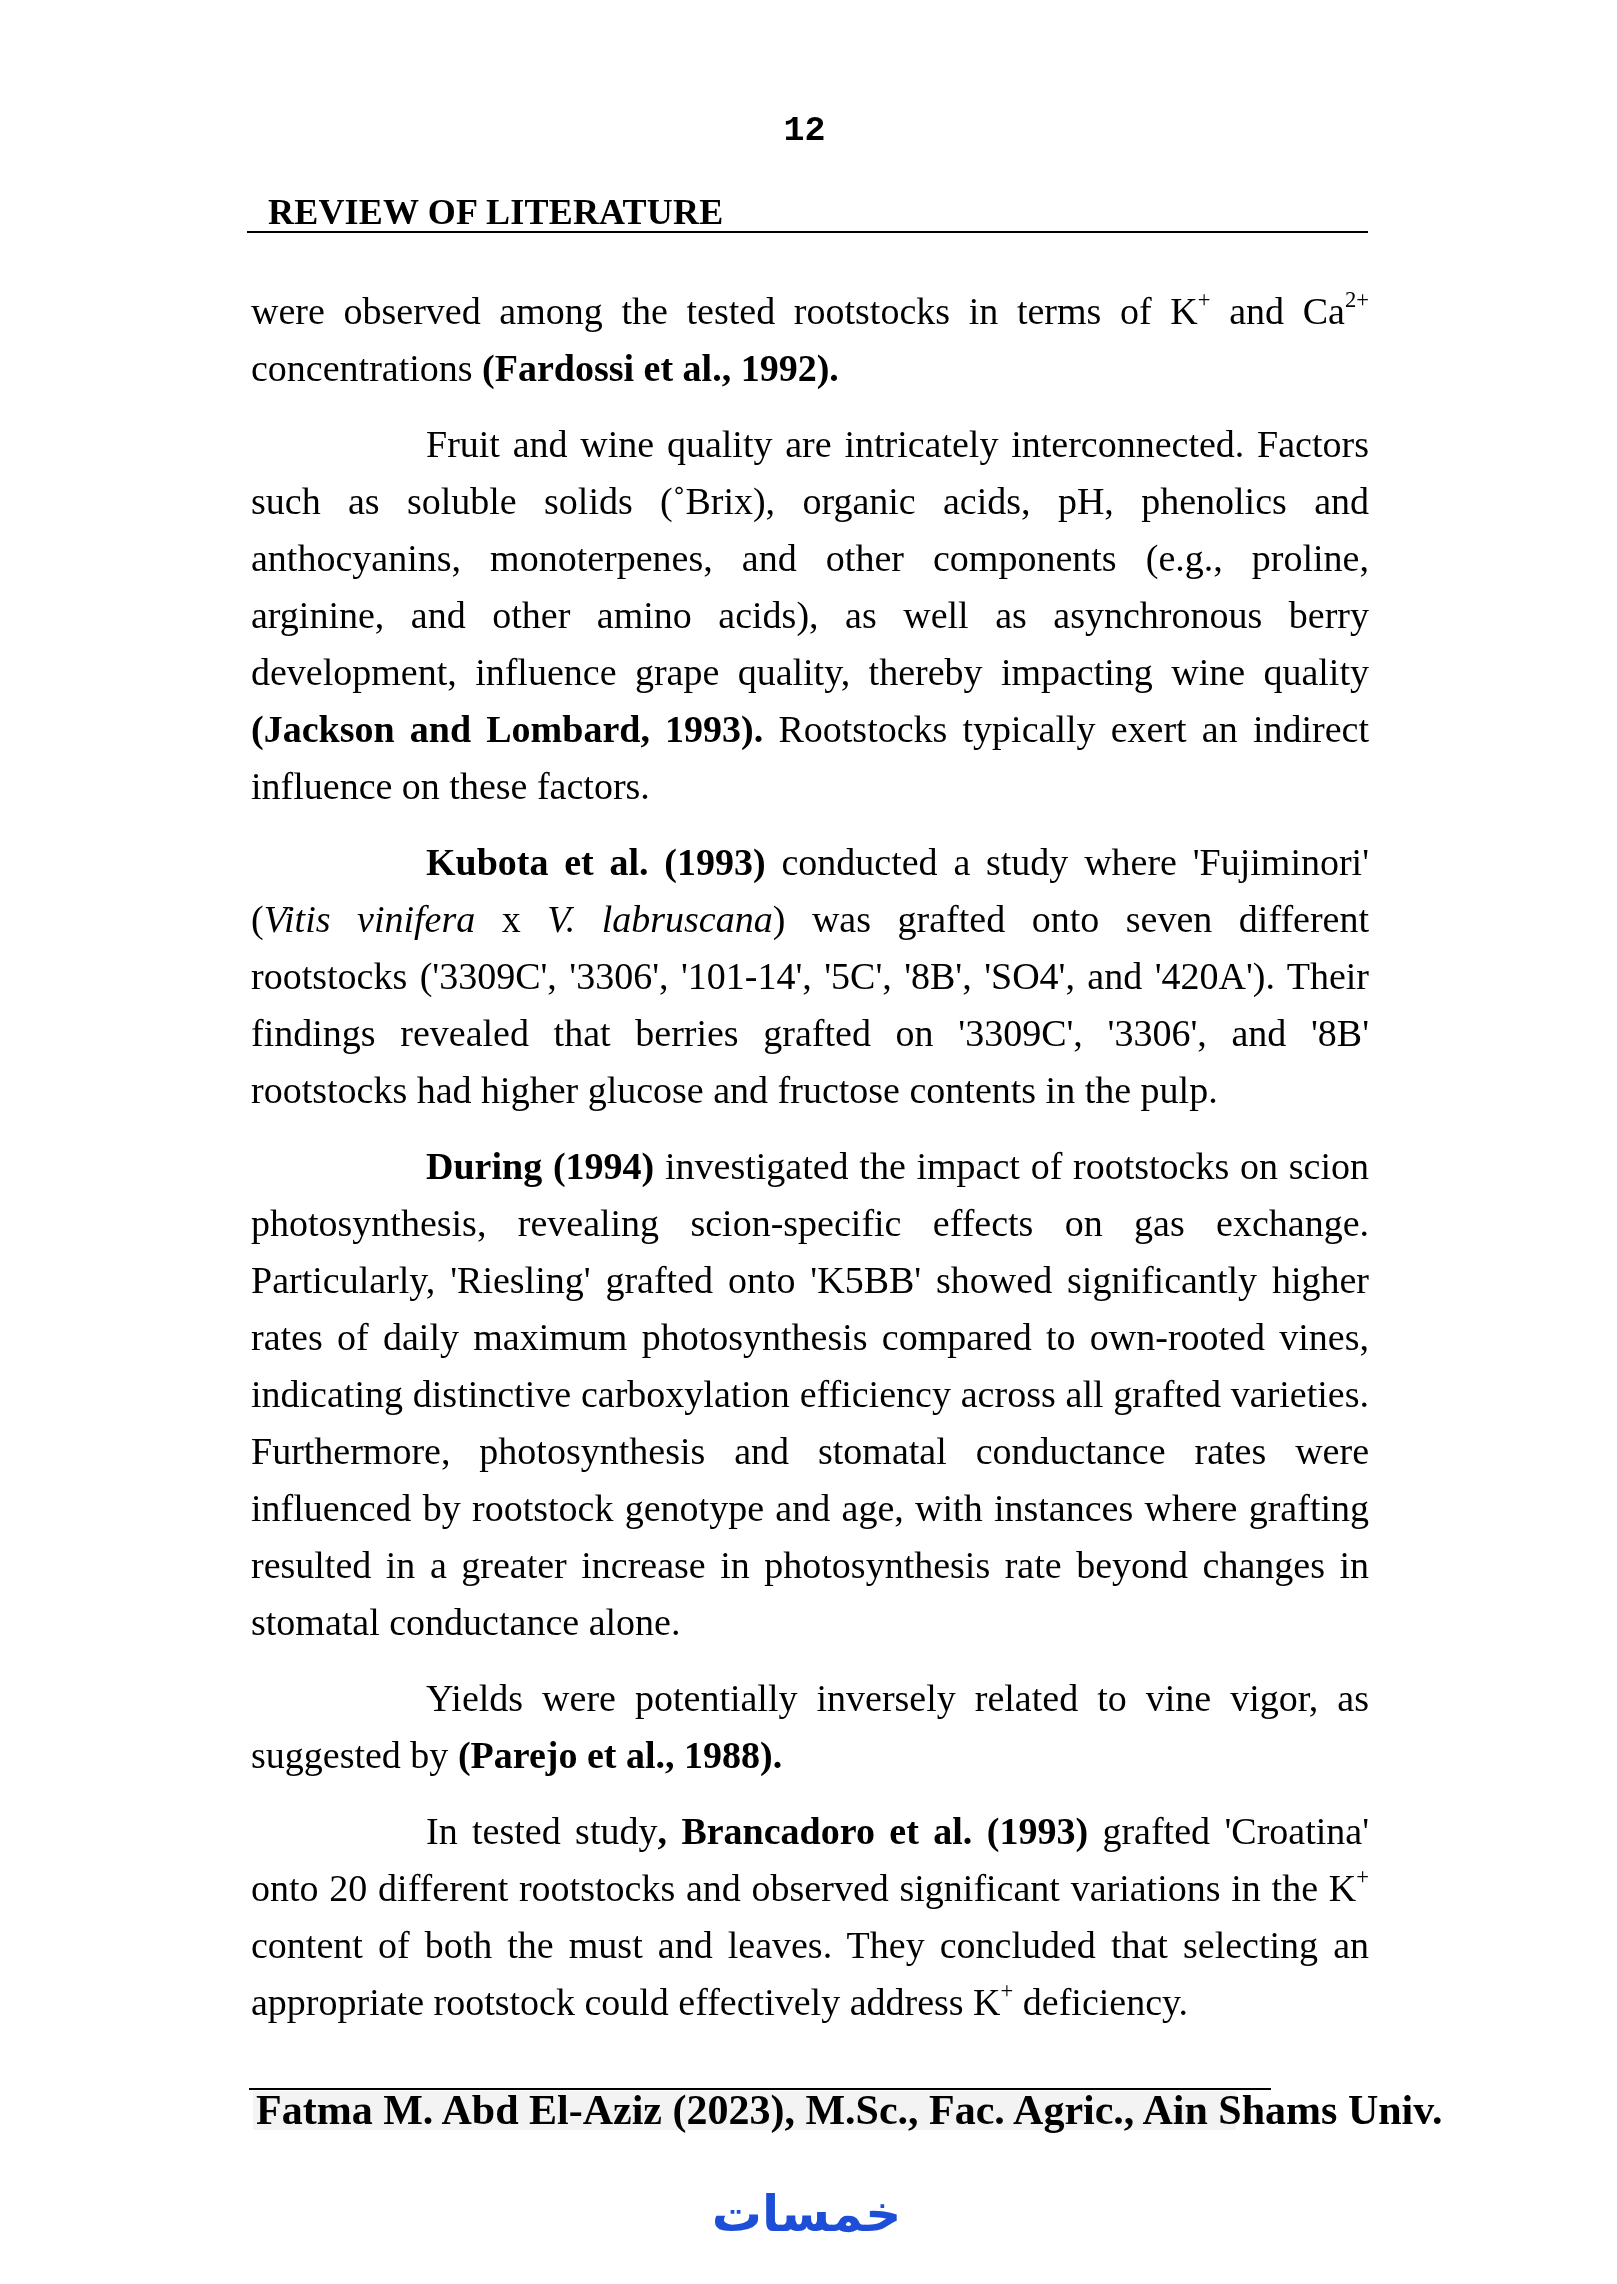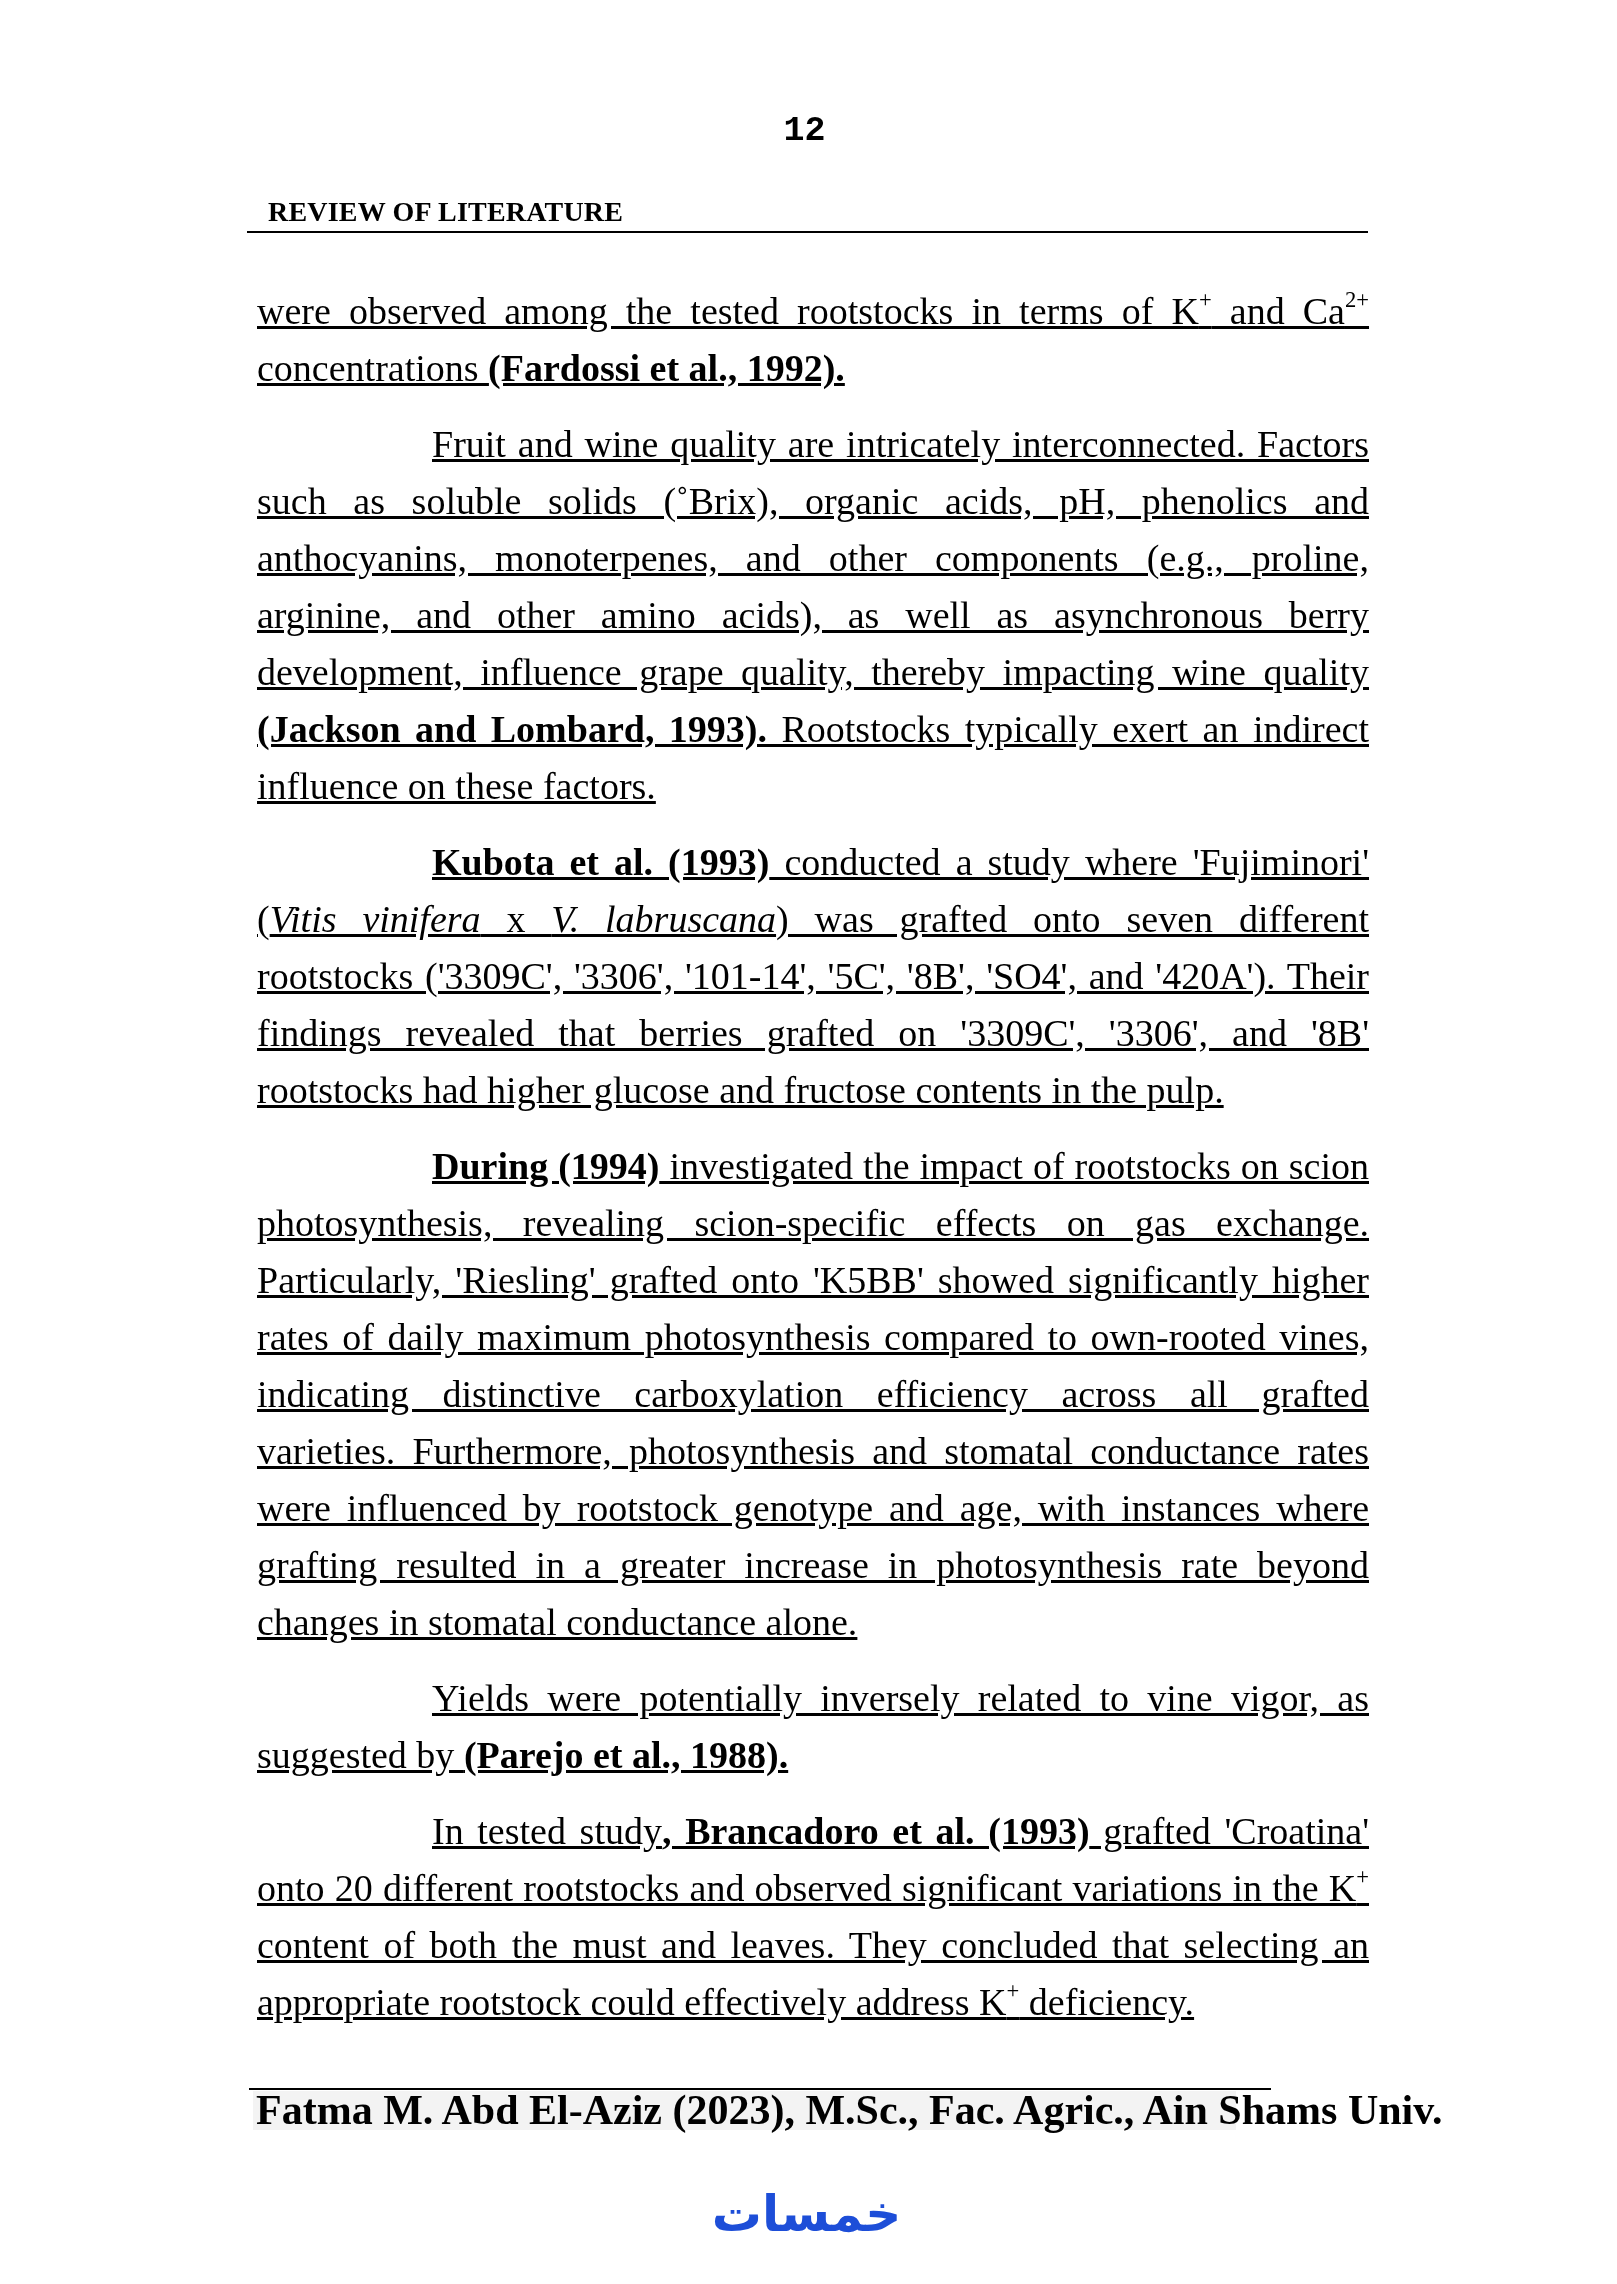--- a/index.html
+++ b/index.html
@@ -24,21 +24,21 @@
       font-weight: bold;
       font-size: 35px;
       line-height: 41px;
       font-family: Liberation Mono, monospace;
     }
     .section-header {
       position: absolute;
       top: 194px;
       left: 268px;
       font-weight: bold;
-      font-size: 28px;
+      font-size: 36px;
       line-height: 36px;
       letter-spacing: 0.2px;
     }
     .header-rule {
       position: absolute;
       top: 231px;
       left: 247px;
       width: 1121px;
       height: 2.3px;
       background: #000000;
@@ -46,22 +46,21 @@
     .body-text {
       position: absolute;
       top: 283px;
       left: 251px;
       width: 1118px;
       font-size: 38px;
       line-height: 57px;
       text-align: justify;
     }
     .para {
-      margin: 0 0 19px 6px;
-      text-decoration: underline;
+      margin: 0 0 19px 0;
     }
     .para.indent {
       text-indent: 175px;
     }
     .para.noindent {
       text-indent: 0;
     }
     .body-text b { font-weight: bold; }
     .body-text i { font-style: italic; }
     .body-text sup {

